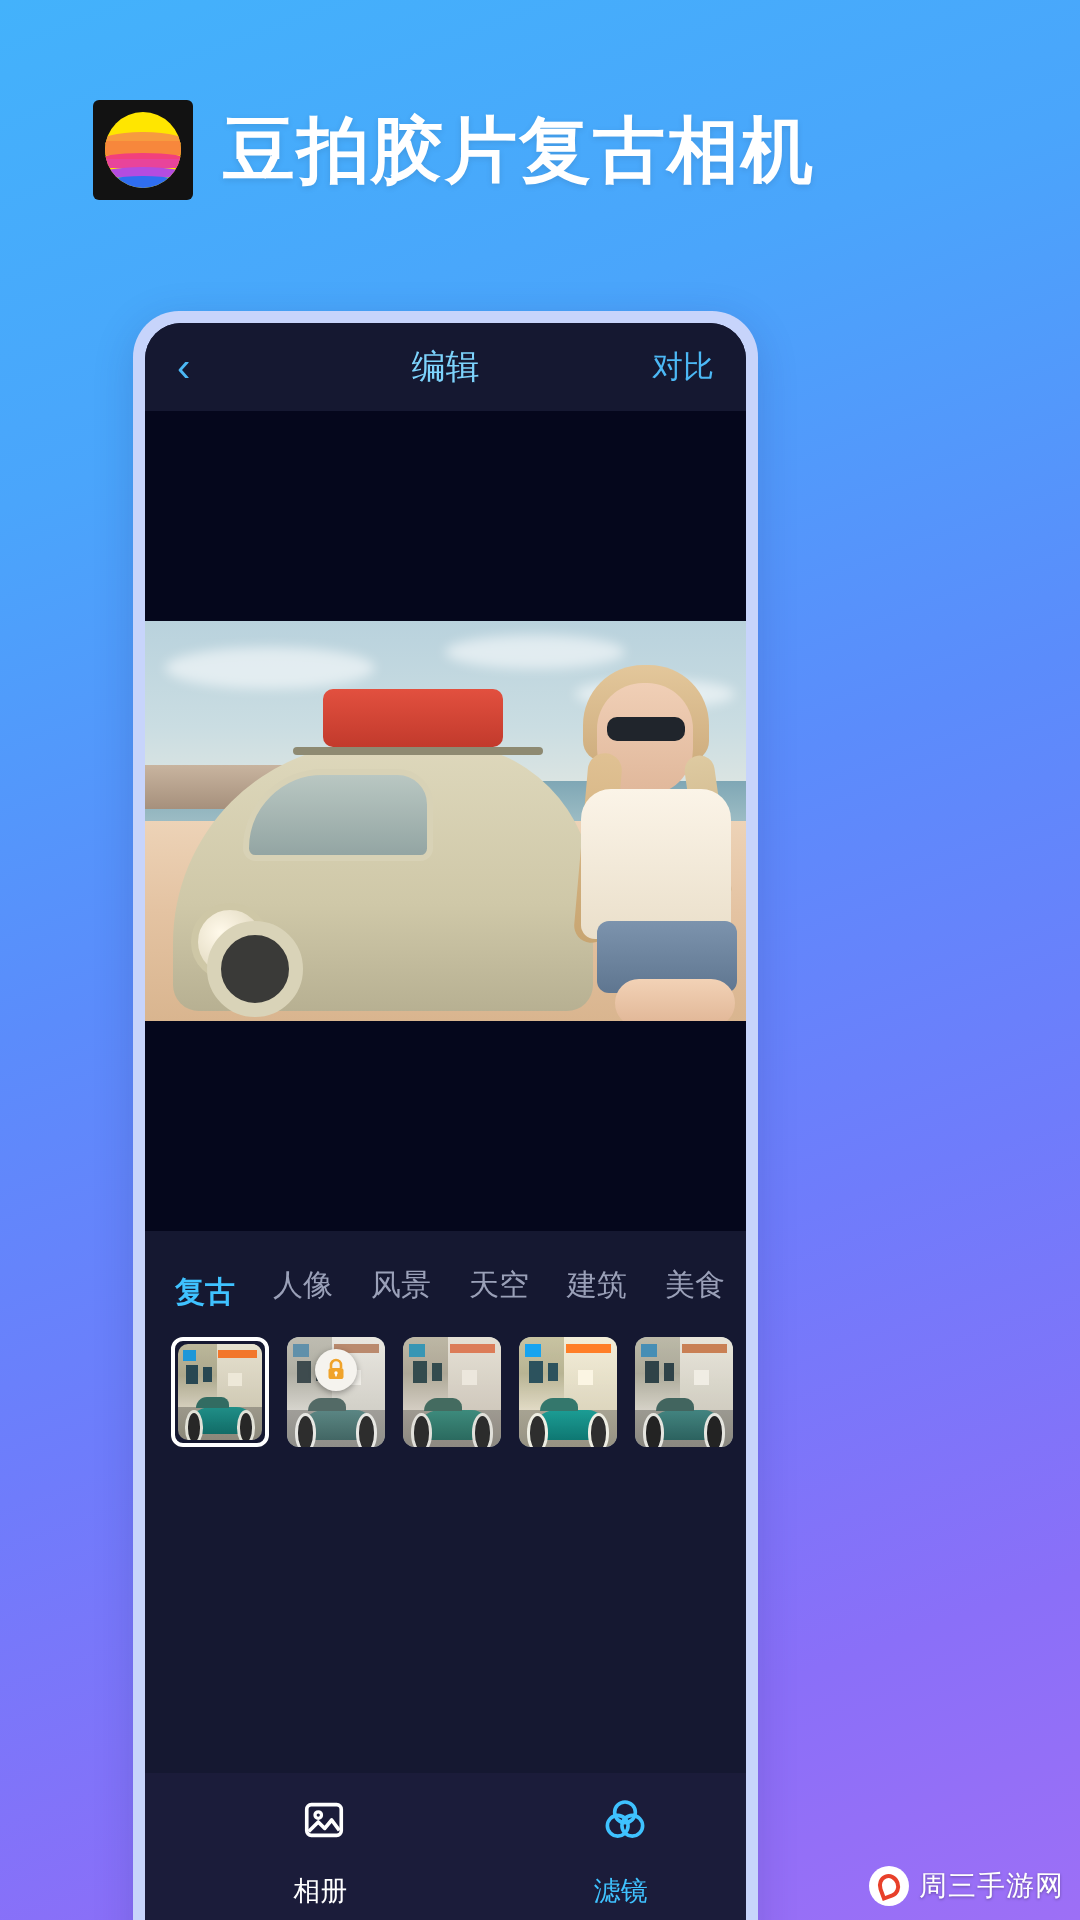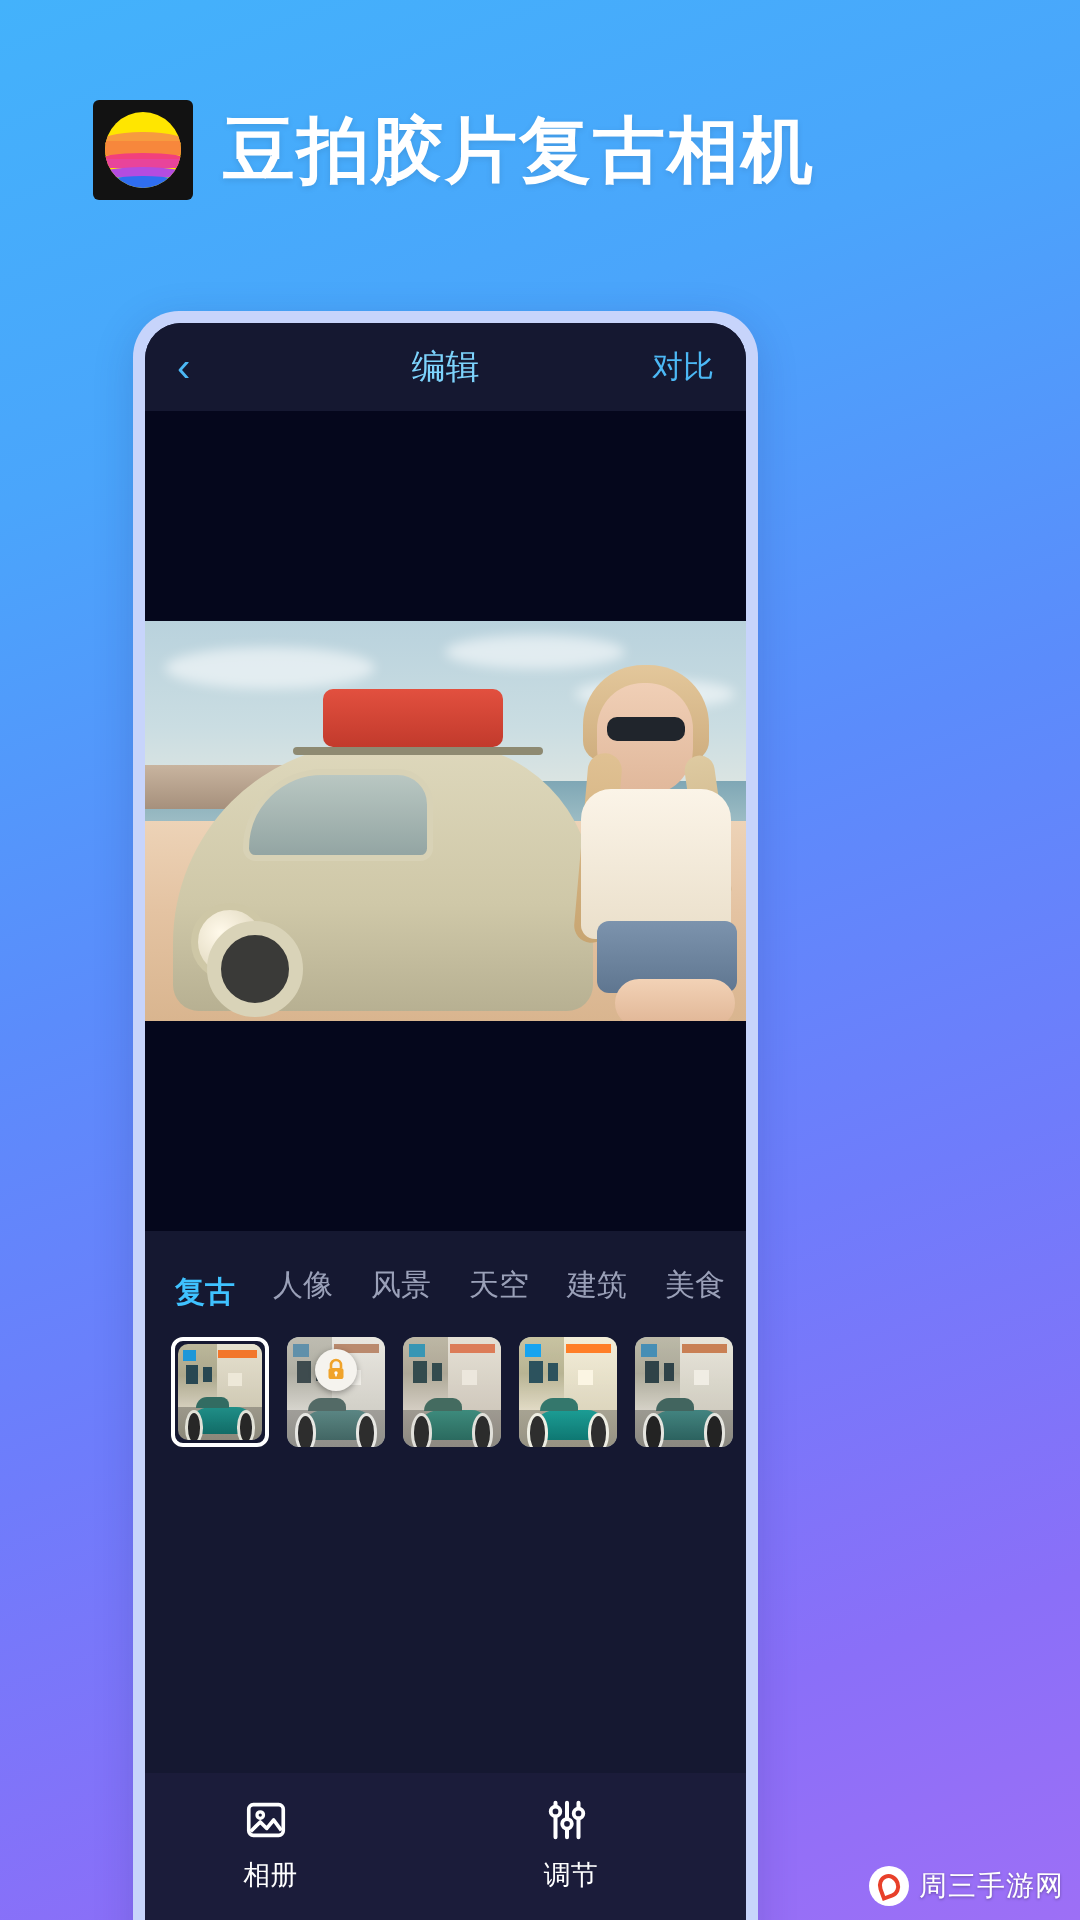--- a/index.html
+++ b/index.html
@@ -159,21 +159,21 @@
   .f2{filter:saturate(.8) hue-rotate(-8deg) brightness(1.02);}
   .f3{filter:saturate(1.3) brightness(1.08);}
   .f4{filter:grayscale(.35) contrast(1.1);}
 
   
   .toolbar{
     position:absolute;left:0;bottom:0;width:100%;height:188px;
     background:#1b1c3a;display:flex;align-items:flex-start;justify-content:space-around;
     padding-top:24px;box-sizing:border-box;
   }
-  .tool{display:flex;flex-direction:column;align-items:flex-start;gap:14px;cursor:pointer;width:104px;}
+  .tool{display:flex;flex-direction:column;align-items:flex-end;gap:30px;cursor:pointer;width:104px;}
   .tool svg{width:46px;height:46px;display:block;}
   .tool .lbl{font-size:27px;color:#ffffff;}
   .tool.active .lbl{color:#3fc2ff;}
 
   
   .watermark{
     position:absolute;right:16px;bottom:14px;display:flex;align-items:center;gap:10px;
     z-index:30;
   }
   .wm-logo{width:40px;height:40px;border-radius:50%;background:#ffffff;position:relative;}
@@ -344,32 +344,31 @@
           <svg viewBox="0 0 24 24">
             <rect x="3" y="4" width="18" height="16" rx="2.4" fill="none" stroke="#fff" stroke-width="1.9"></rect>
             <circle cx="9" cy="9.4" r="1.7" fill="none" stroke="#fff" stroke-width="1.7"></circle>
             <path d="M4 18l5-5 3.4 3.4L16 12l4 5.4" fill="none" stroke="#fff" stroke-width="1.9" stroke-linejoin="round"></path>
           </svg>
         </span>
         <span class="lbl">相册</span>
       </div>
 
 
-      <div class="tool">
+
+      <div class="tool active">
         <span>
           <svg viewBox="0 0 24 24">
-            <path d="M6 3v18M12 3v18M18 3v18" stroke="#fff" stroke-width="2.1" stroke-linecap="round"></path>
-            <circle cx="6" cy="7.5" r="2.5" fill="#1b1c3a" stroke="#fff" stroke-width="2"></circle>
-            <circle cx="12" cy="14" r="2.5" fill="#1b1c3a" stroke="#fff" stroke-width="2"></circle>
-            <circle cx="18" cy="8.6" r="2.5" fill="#1b1c3a" stroke="#fff" stroke-width="2"></circle>
+            <circle cx="12" cy="8" r="5.4" fill="none" stroke="#3fc2ff" stroke-width="1.9"></circle>
+            <circle cx="8.2" cy="15" r="5.4" fill="none" stroke="#3fc2ff" stroke-width="1.9"></circle>
+            <circle cx="15.8" cy="15" r="5.4" fill="none" stroke="#3fc2ff" stroke-width="1.9"></circle>
           </svg>
         </span>
-        <span class="lbl">调节</span>
-      </div>
-
+        <span class="lbl">滤镜</span>
+      </div>
 
 
     </div>
 
   </div>
 </div>
 
 <div class="watermark">
   <div class="wm-logo"></div>
   <div class="wm-text">周三手游网</div>

